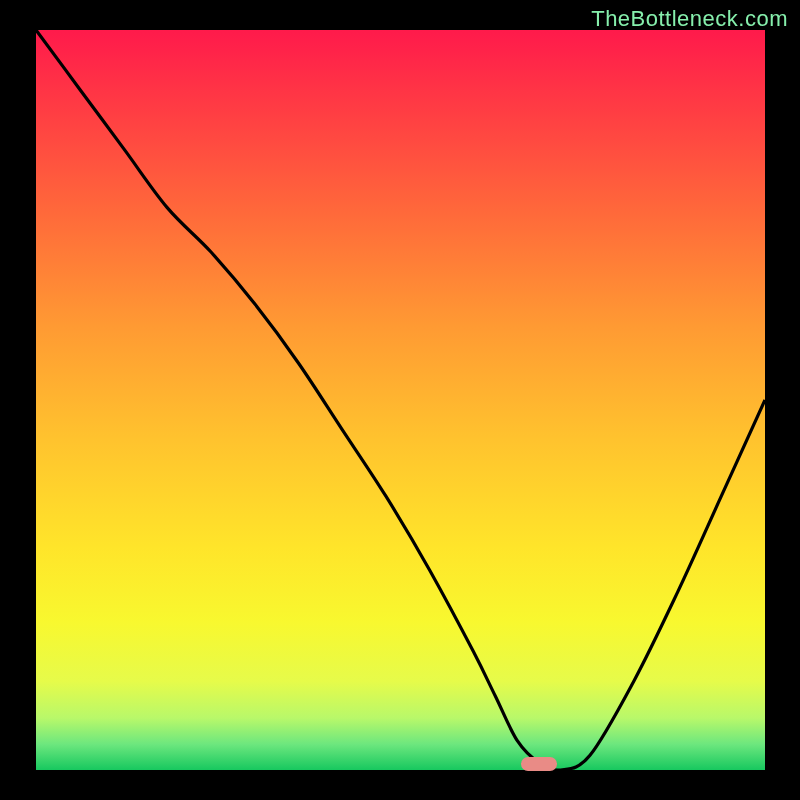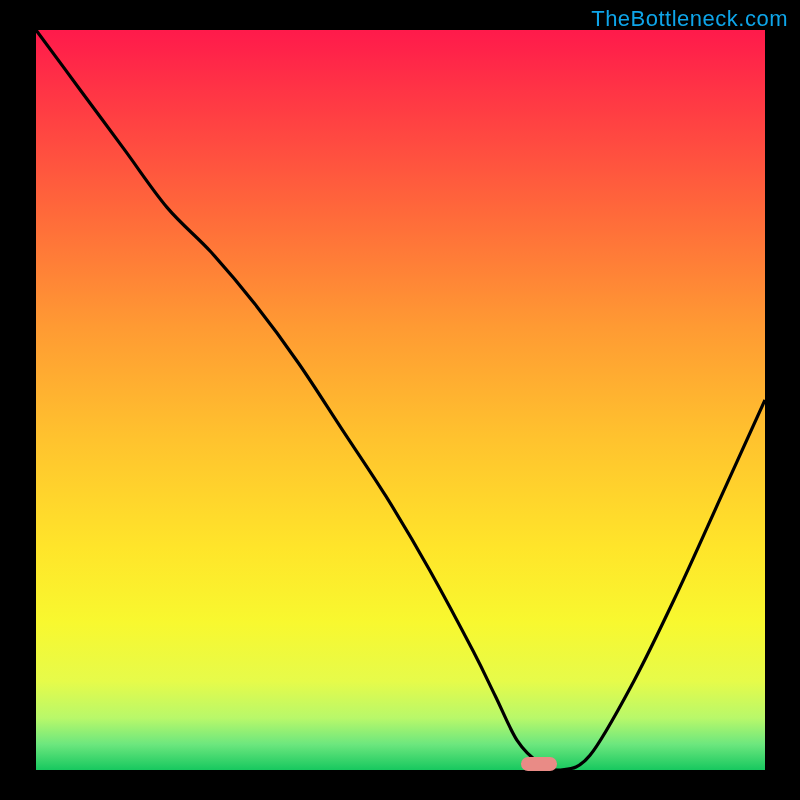--- a/index.html
+++ b/index.html
@@ -14,21 +14,21 @@
   .frame {
     position: relative;
     width: 800px;
     height: 800px;
     background: #000;
   }
   .watermark {
     position: absolute;
     top: 6px;
     right: 12px;
-    color: #0ea5e9;
+    color: #86efac;
     font-size: 22px;
     font-weight: 500;
     letter-spacing: 0.5px;
     user-select: none;
   }
   .plot-outer {
     position: absolute;
     left: 36px;
     top: 30px;
     width: 729px;

